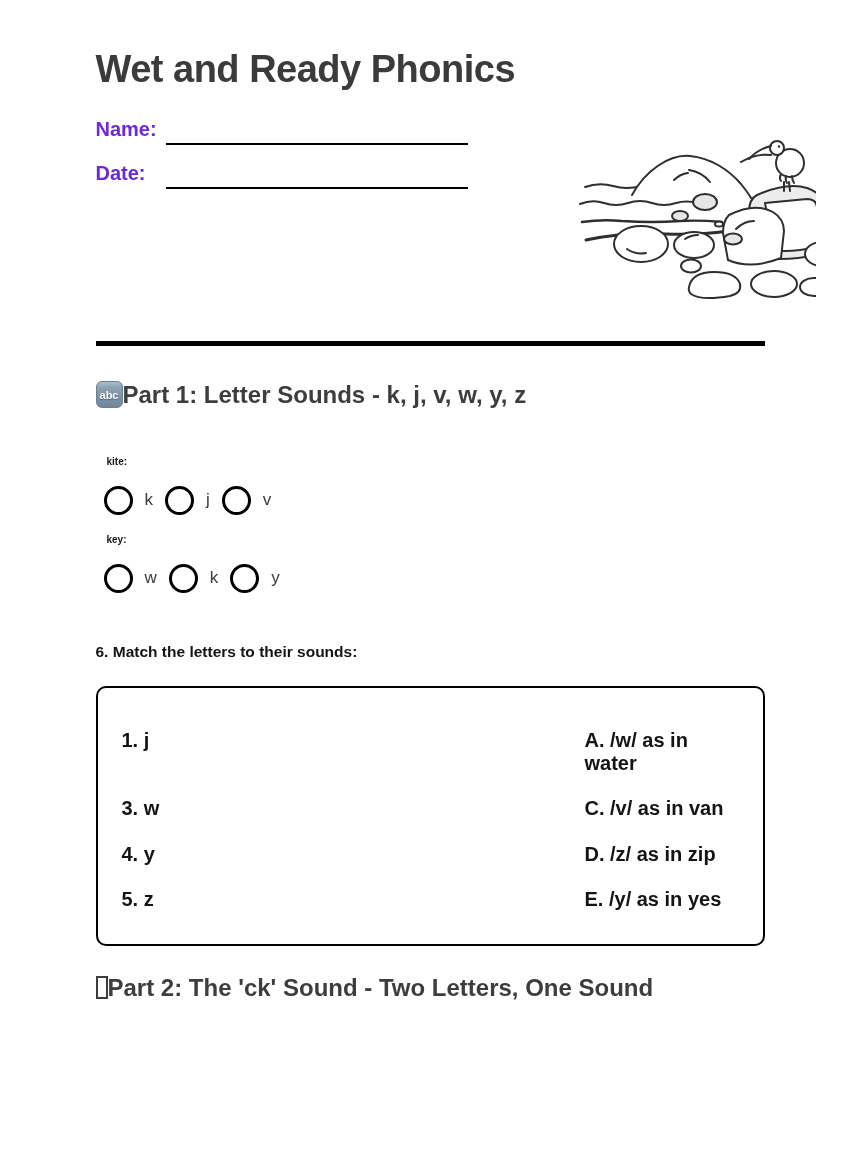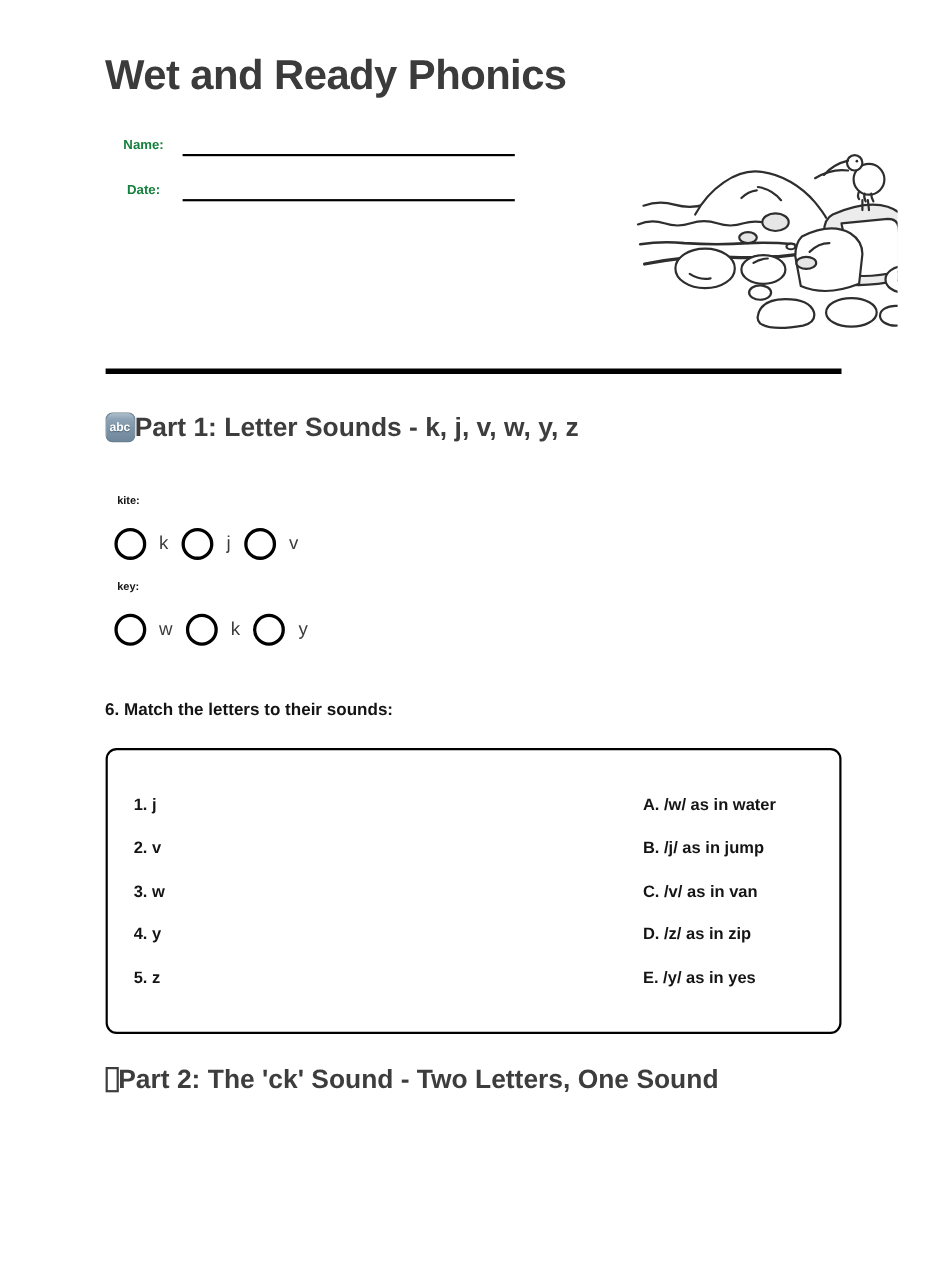--- a/index.html
+++ b/index.html
@@ -19,21 +19,21 @@
     margin: 0;
     padding-top: 48px;
     font-size: 38px;
     font-weight: 700;
     color: #3b3b3b;
     letter-spacing: -0.5px;
   }
 
   .field-row { display: flex; align-items: flex-end; margin-top: 27px; width: 372px; }
   .field-row.date { margin-top: 17px; }
-  .field-label { font-weight: 700; font-size: 12px; color:#15803d; width: 70px; padding-bottom: 4px; text-align: center; }
+  .field-label { font-weight: 700; font-size: 20px; color:#6d28d9; width: 70px; padding-bottom: 4px; }
   .field-line { flex: 1; border-bottom: 2.5px solid #000; height: 22px; }
 
   .illustration { position: absolute; left: 532px; top: 135px; width: 272px; height: 170px; }
 
   .divider { margin-top: 152px; height: 4.5px; background: #000; }
 
   .part-heading {
     margin-top: 35px;
     display: flex;
     align-items: center;
@@ -77,21 +77,21 @@
   .q2 { margin-top: 49px; }
 
   .match-box {
     margin-top: 25px;
     height: 260px;
     box-sizing: border-box;
     border: 2.5px solid #000;
     border-radius: 10px;
     padding: 41px 24px 0 24px;
   }
-  .match-row { display: flex; margin-bottom: 22.5px; font-size: 15px; font-weight: 700; color:#141414; }
+  .match-row { display: flex; margin-bottom: 22.5px; font-size: 20px; font-weight: 700; color:#141414; }
   .match-left { width: 463px; }
   .match-right { flex: 1; }
 
   .p2-heading { margin-top: 28px; }
   .q3 { margin-top: 30px; }
 </style>
 </head>
 <body>
 
 <div class="page">
@@ -183,24 +183,20 @@
     </div>
 
     <div class="question q2">6. Match the letters to their sounds:</div>
 
     <div class="match-box">
       <div class="match-row">
         <div class="match-left">1. j</div>
         <div class="match-right">A. /w/ as in water</div>
       </div>
       <div class="match-row">
-        <div class="match-left">2. v</div>
-        <div class="match-right">B. /j/ as in jump</div>
-      </div>
-      <div class="match-row">
         <div class="match-left">3. w</div>
         <div class="match-right">C. /v/ as in van</div>
       </div>
       <div class="match-row">
         <div class="match-left">4. y</div>
         <div class="match-right">D. /z/ as in zip</div>
       </div>
       <div class="match-row">
         <div class="match-left">5. z</div>
         <div class="match-right">E. /y/ as in yes</div>

